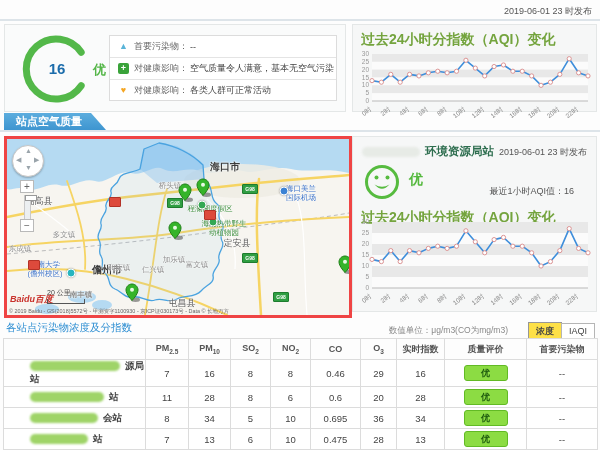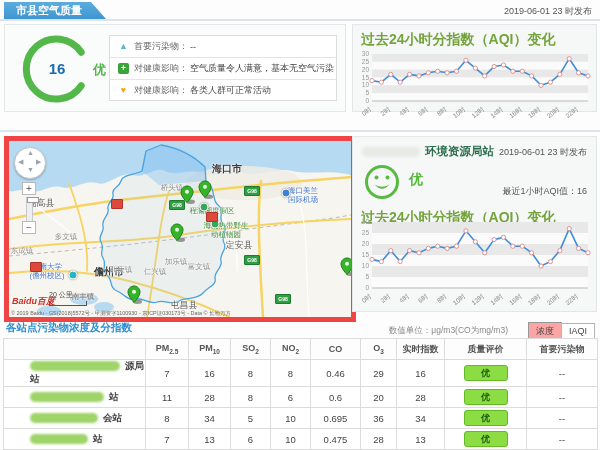--- a/index.html
+++ b/index.html
@@ -24,21 +24,21 @@
   .ico-sq{background:#3aa33a;color:#fff;height:11px;font-weight:bold;font-size:9px;border-radius:2px;}
   .ico-heart{color:#f5a623;}
   .info-label{color:#666;margin-right:2px;}
   .info-value{color:#444;}
   
   .chart-title{font-size:14px;font-weight:bold;color:#74a43e;margin:6px 0 0 8px;}
   svg text.tick{font-size:6.5px;fill:#999;}
   svg text.xlab{font-size:6.5px;fill:#888;}
   
   .map{position:absolute;left:4px;top:136px;width:342px;height:176px;background:#f7f5f0;
-       border:5px solid #ef4444;box-sizing:content-box;overflow:hidden;}
+       border:3px solid #ef4444;box-sizing:content-box;overflow:hidden;}
   .m-label{position:absolute;transform:translate(-50%,-50%);white-space:pre-line;text-align:center;line-height:1.15;
            text-shadow:0 0 2px #fff,0 0 2px #fff;pointer-events:none;}
   .m-city{font-size:10px;font-weight:bold;color:#3c3c3c;}
   .m-county{font-size:9px;color:#5a5a5a;}
   .m-town{font-size:7.5px;color:#8f8f8f;}
   .m-poi-green{font-size:7.5px;color:#3f8f3f;}
   .m-poi-blue{font-size:7.5px;color:#3f74c9;}
   .poi-dot{position:absolute;width:7px;height:7px;border-radius:50%;border:1.5px solid #fff;
            box-shadow:0 0 2px rgba(0,0,0,.4);transform:translate(-50%,-50%);}
   .map-marker{position:absolute;width:16px;height:20px;margin:-18px 0 0 -7px;cursor:pointer;}
@@ -57,48 +57,47 @@
   .map-logo{position:absolute;left:3px;bottom:9px;font-size:9px;font-weight:bold;color:#c9312b;font-style:italic;}
   .map-scale{position:absolute;left:40px;bottom:11px;font-size:7px;color:#444;}
   .map-scale .bar{height:4px;border:1px solid #555;border-top:none;width:36px;margin-top:1px;}
   .map-copy{position:absolute;left:2px;bottom:0;font-size:8px;color:#666;transform:scale(.68);
             transform-origin:0 100%;white-space:nowrap;}
   
   .blob-light{position:absolute;left:9px;top:10px;width:58px;height:10px;background:#e7ebe6;border-radius:6px;filter:blur(1px);}
   .station-name{position:absolute;left:72px;top:7px;font-size:11.5px;font-weight:bold;color:#2e6e4f;}
   .smiley{position:absolute;left:10px;top:26px;}
   .grade2{position:absolute;left:56px;top:34px;font-size:14px;font-weight:bold;color:#55b93e;}
-  .latest{position:absolute;right:9px;top:48px;font-size:9px;color:#555;}
+  .latest{position:absolute;right:22px;top:48px;font-size:9px;color:#555;}
   .c2title{position:absolute;left:0;top:66px;}
   
-  .sec3-title{position:absolute;left:6px;top:321px;font-size:10.5px;font-weight:bold;color:#2d8ed2;}
+  .sec3-title{position:absolute;left:6px;top:321px;font-size:10.5px;font-weight:normal;color:#2d8ed2;}
   .unit-note{position:absolute;right:92px;top:325px;font-size:8.5px;color:#888;}
   .toggles{position:absolute;right:5px;top:320px;}
   .tgl{display:inline-block;border:1px solid #b5b5b5;background:#fff;font-size:9px;color:#444;
        padding:2px 7px;margin-left:-1px;cursor:pointer;}
-  .tgl.active{background:#fca5a5;font-weight:normal;border-color:#979797;}
+  .tgl.active{background:#fde047;font-weight:bold;border-color:#979797;}
   table.poll{position:absolute;left:3px;top:338px;width:594px;border-collapse:collapse;background:#fff;
              font-size:9.5px;color:#444;table-layout:fixed;}
   .poll th,.poll td{border:1px solid #dcdcdc;text-align:center;height:20px;padding:0;overflow:hidden;}
   .poll th{font-weight:bold;color:#555;font-size:9px;background:#fdfdfd;}
   .poll sub{font-size:6.5px;}
   td.td-name{text-align:left;padding-left:26px;font-weight:bold;}
   .blob{display:inline-block;vertical-align:middle;height:10px;border-radius:5px;background:#9fd468;
         filter:blur(1.2px);margin-right:5px;}
   tr:nth-child(1) .blob{width:90px;} tr:nth-child(2) .blob{width:74px;}
   tr:nth-child(3) .blob{width:68px;} tr:nth-child(4) .blob{width:58px;} tr:nth-child(5) .blob{width:60px;}
   .badge{display:inline-block;width:42px;height:14px;line-height:14px;background:#8cdc43;border:1px solid #62ba25;
          border-radius:3px;color:#1e5c0e;font-weight:bold;font-size:9px;}
 </style>
 </head>
 <body>
 
 <div class="page">
 
-  <div class="sec-tab" style="left:4px;top:2px;">市县空气质量</div>
   <div class="pub-date" style="right:8px;top:5px;">2019-06-01 23 时发布</div>
   <div class="sec-line" style="top:19px;"></div>
 
   <div class="panel" style="left:4px;top:24px;width:342px;height:88px;background:#fafbfb;">
     <svg width="88" height="78" style="position:absolute;left:8px;top:4px;">
       <path d="M68.2,23.3 A30,30 0 1 0 68.2,56.7" fill="none" stroke="#53b849" stroke-width="7" stroke-linecap="round" transform="translate(0,0)"></path>
       <text x="44" y="45" text-anchor="middle" font-size="15" font-weight="bold" fill="#1b6cab">16</text>
     </svg>
     <div class="grade1">优</div>
 
@@ -171,20 +170,21 @@
         <text x="110.91304347826087" y="61" class="xlab" text-anchor="end" transform="rotate(-38 110.91304347826087 61)">10时</text>
         <text x="129.69565217391306" y="61" class="xlab" text-anchor="end" transform="rotate(-38 129.69565217391306 61)">12时</text>
         <text x="148.47826086956522" y="61" class="xlab" text-anchor="end" transform="rotate(-38 148.47826086956522 61)">14时</text>
         <text x="167.2608695652174" y="61" class="xlab" text-anchor="end" transform="rotate(-38 167.2608695652174 61)">16时</text>
         <text x="186.04347826086956" y="61" class="xlab" text-anchor="end" transform="rotate(-38 186.04347826086956 61)">18时</text>
         <text x="204.82608695652175" y="61" class="xlab" text-anchor="end" transform="rotate(-38 204.82608695652175 61)">20时</text>
         <text x="223.6086956521739" y="61" class="xlab" text-anchor="end" transform="rotate(-38 223.6086956521739 61)">22时</text>
       </svg>
   </div>
 
+  <div class="sec-tab" style="left:4px;top:113px;">站点空气质量</div>
   <div class="sec-line" style="top:130px;"></div>
 
   <div class="map">
     <svg width="342" height="176" style="position:absolute;left:0;top:0;">
 
       <path d="M0,0 H342 V34 C320,28 300,34 284,30 C266,26 250,36 236,32 C220,28 206,38 192,32 C180,27 168,36 156,30
                C146,25 136,38 124,34 C110,30 100,46 88,42 C74,38 66,50 52,46 C40,43 30,54 18,50 C10,47 4,52 0,50 Z" fill="#b5daf2"></path>
       <ellipse cx="235" cy="42" rx="58" ry="17" fill="#efece4" opacity="0.85"></ellipse>
 
       <ellipse cx="75" cy="158" rx="14" ry="6" fill="#b5daf2"></ellipse>

